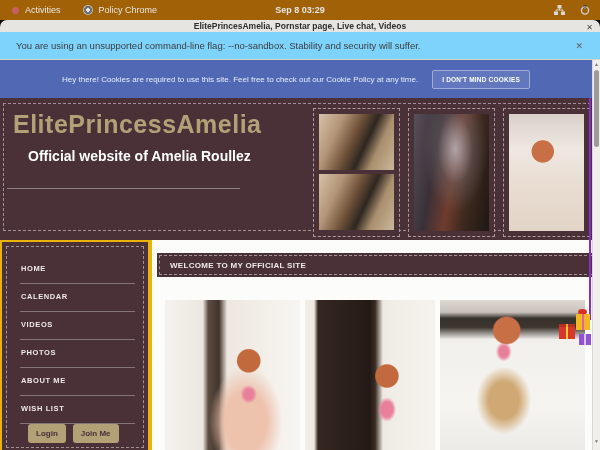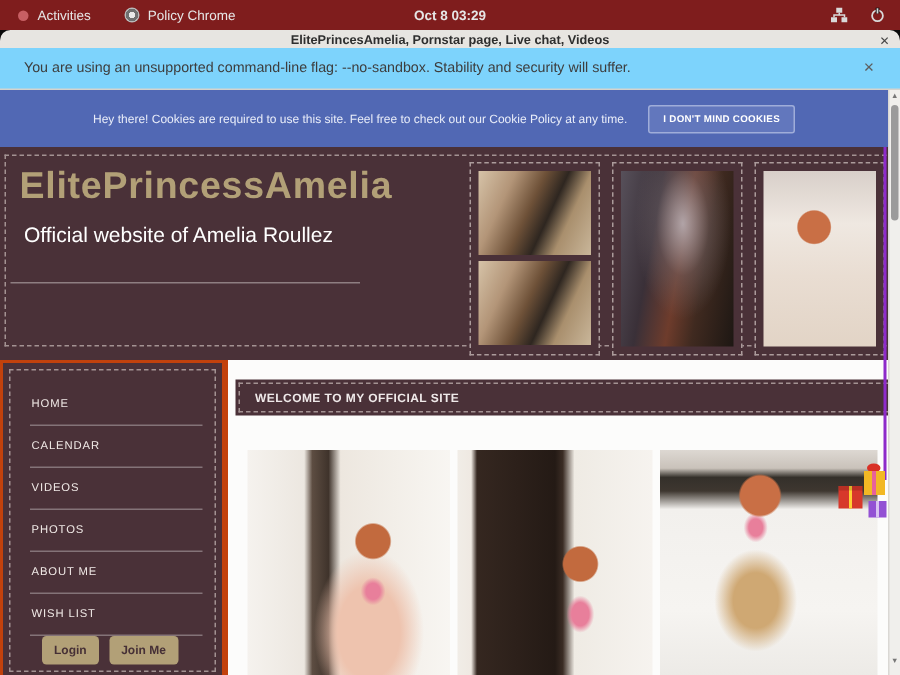--- a/index.html
+++ b/index.html
@@ -1,52 +1,52 @@
 <!DOCTYPE html>
 <html><head>
 <meta charset="utf-8">
 <style>
   * { margin:0; padding:0; box-sizing:border-box; }
   html,body { background:#000; }
   body { width:600px; height:450px; font-family:"Liberation Sans","DejaVu Sans",sans-serif; }
   .screen { position:relative; width:600px; height:450px; background:#0a0a0a; overflow:hidden; }
 
   
-  .topbar { position:absolute; top:0; left:0; right:0; height:20px; background:#7f1d1d; color:#e6e6e6; font-size:9px; }
+  .topbar { position:absolute; top:0; left:0; right:0; height:20px; background:#a16207; color:#e6e6e6; font-size:9px; }
   .tb-left { position:absolute; left:12px; top:0; height:20px; display:flex; align-items:center; gap:22px; }
   .tb-group { display:flex; align-items:center; gap:6px; height:20px; }
   .rec-dot { width:7px; height:7px; border-radius:50%; background:#c75f63; }
   .chrome-ic { width:10px; height:10px; border-radius:50%;
     background: radial-gradient(circle at 50% 50%, #e8e8e8 0 28%, #6f6f6f 30% 58%, #b9b9b9 60% 100%); }
   .tb-clock { position:absolute; left:0; right:0; top:0; height:20px; text-align:center; line-height:20px; font-weight:bold; }
   .tb-right { position:absolute; right:10px; top:0; height:20px; display:flex; align-items:center; gap:15px; }
   .tb-right svg { display:block; }
 
   
   .titlebar { position:absolute; top:20px; left:0; right:0; height:12px; background:#e7e5e1; border-radius:7px 7px 0 0;
     text-align:center; font-size:8.5px; font-weight:bold; color:#2e2e2e; line-height:13px; }
   .win-close { position:absolute; right:7px; top:1px; font-size:8px; font-weight:normal; color:#444; }
 
   .infobar { position:absolute; top:32px; left:0; right:0; height:28px; background:#7dd3fc; border-bottom:1px solid #d5d3cd;
     display:flex; align-items:center; padding:0 16px; font-size:9.5px; color:#3d3d3d; }
   .info-close { margin-left:auto; color:#5d5d5d; font-size:9px; padding-right:1px; }
 
   
-  .page { position:absolute; top:60px; left:0; width:600px; height:390px; background:#c2410c; overflow:hidden; }
+  .page { position:absolute; top:60px; left:0; width:600px; height:390px; background:#eab308; overflow:hidden; }
 
   .cookiebar { position:absolute; top:0; left:0; width:592px; height:38px; background:#5168b4;
     display:flex; align-items:center; justify-content:center; gap:14px; }
   .cookie-msg { font-size:8px; color:#e9edf9; }
   .cookie-btn { font-size:6.5px; font-weight:bold; letter-spacing:.2px; color:#fff; background:#6277bd;
     border:1px solid #9fadd9; border-radius:2px; padding:5px 9px; }
 
   .header-band { position:absolute; top:38px; left:0; width:600px; height:142px; background:#4a3138; }
   .hb-border { position:absolute; left:3px; right:4px; top:5px; bottom:9px; border:1px dashed rgba(236,226,221,.55); pointer-events:none; }
   .logo { position:absolute; left:13px; top:12px; font-size:25px; font-weight:800; letter-spacing:.5px; color:#b2a077; }
-  .tagline { position:absolute; left:16px; top:50px; font-size:14px; font-weight:normal; color:#ffffff; }
+  .tagline { position:absolute; left:28px; top:50px; font-size:14px; font-weight:bold; color:#ffffff; }
   .logo-rule { position:absolute; left:7px; top:90px; width:233px; height:1px; background:#8e7e81; }
 
   .hbox { position:absolute; top:10px; width:87px; height:129px; background:#4a3138;
     border:1px dashed rgba(236,226,221,.6); padding:5px; }
   .hbox1 { left:313px; } .hbox2 { left:408px; } .hbox3 { left:503px; }
   .hp1a,.hp1b { width:100%; height:56px; margin-bottom:4px;
     background:linear-gradient(115deg,#d6c3a8 0%,#b39578 25%,#6e5138 45%,#2e2620 60%,#a98f6d 75%,#c9b69a 100%); }
   .hp2 { width:100%; height:117px;
     background:radial-gradient(ellipse at 55% 30%, rgba(185,175,180,.9) 0%, rgba(120,110,115,.4) 30%, transparent 55%),
     linear-gradient(100deg,#57505a 0%,#3a3038 30%,#6e3c2c 52%,#402a20 70%,#1d1713 100%); }
@@ -54,21 +54,21 @@
     background:radial-gradient(circle at 45% 32%, #c96f45 0 12%, transparent 13%),
     linear-gradient(180deg,#d8cfc9 0%,#efe8e1 30%,#e9ddd2 60%,#e2d4c6 100%); }
 
   .main-panel { position:absolute; top:180px; left:152px; width:440px; height:210px; background:#fcfcfb; }
 
   
   .sidebar { position:absolute; left:2px; top:182px; width:146px; height:210px; background:#4a3138; }
   .sb-border { position:absolute; inset:4px; border:1px dashed rgba(236,226,221,.55); pointer-events:none; }
   .nav { position:absolute; top:14px; left:18px; right:13px; list-style:none; }
   .nav li { padding:8px 0 10px 1px; border-bottom:1px solid rgba(255,255,255,.32);
-    font-size:7.5px; font-weight:normal; letter-spacing:.6px; color:#f0e9e6; cursor:pointer; }
+    font-size:7.5px; font-weight:bold; letter-spacing:.6px; color:#f0e9e6; cursor:pointer; }
   .sb-buttons { position:absolute; top:182px; left:26px; display:flex; gap:7px; }
   .sb-btn { background:#b2a077; color:#463036; font-size:8px; font-weight:bold; border:none; border-radius:3px;
     padding:5px 8px; cursor:pointer; }
 
   
   .welcome { position:absolute; top:193px; left:157px; width:492px; height:24px; background:#4a3138; }
   .welcome-inner { position:absolute; inset:2px; border:1px dashed rgba(236,226,221,.55);
     display:flex; align-items:center; padding-left:10px; font-size:8px; font-weight:bold; letter-spacing:.3px; color:#efe9e9; }
 
   
@@ -114,21 +114,21 @@
     <div class="tb-left">
       <div class="tb-group">
         <span class="rec-dot"></span>
         <span>Activities</span>
       </div>
       <div class="tb-group">
         <span class="chrome-ic"></span>
         <span>Policy Chrome</span>
       </div>
     </div>
-    <div class="tb-clock">Oct 8 03:29</div>
+    <div class="tb-clock">Sep 8 03:29</div>
     <div class="tb-right">
       <span>
         <svg width="11" height="10" viewBox="0 0 11 10">
           <rect x="3.5" y="0" width="4" height="3.5" fill="#d9d9d9"></rect>
           <rect x="0" y="6.5" width="4" height="3.5" fill="#d9d9d9"></rect>
           <rect x="7" y="6.5" width="4" height="3.5" fill="#d9d9d9"></rect>
           <path d="M5.5 3.5 V5 M2 6.5 V5 H9 V6.5" stroke="#d9d9d9" stroke-width="1" fill="none"></path>
         </svg>
       </span>
       <span>

